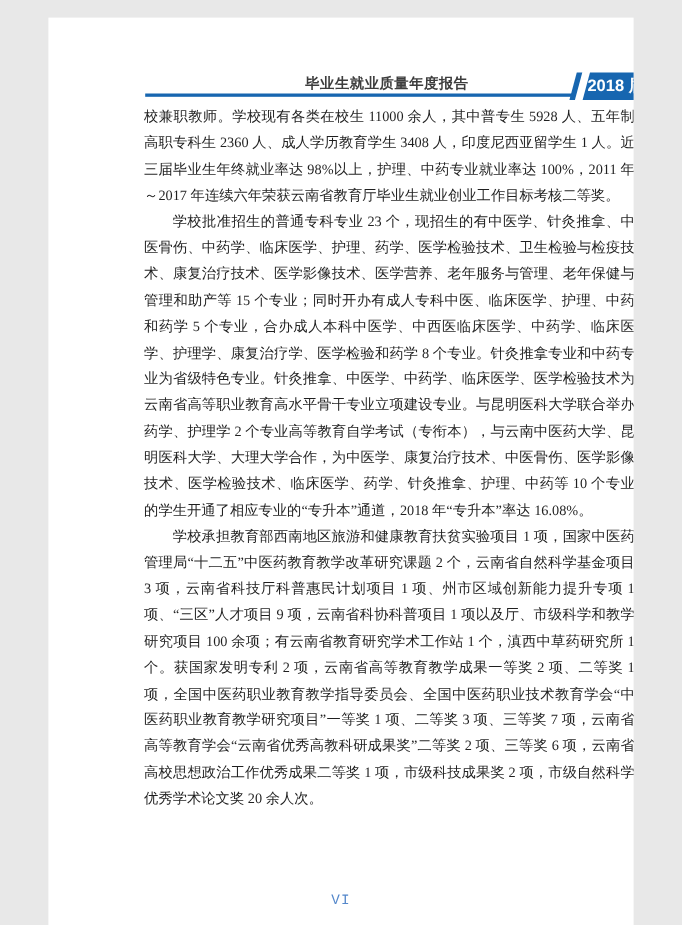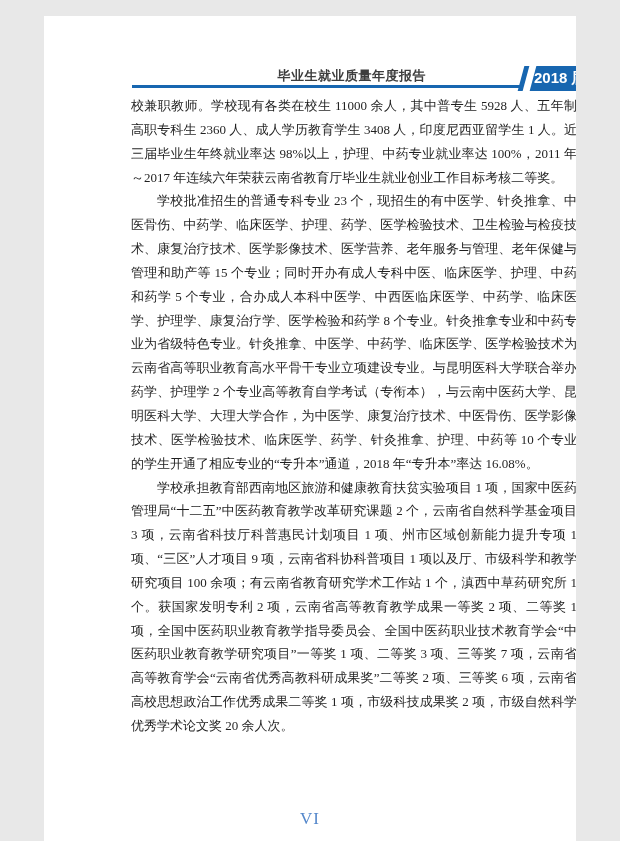--- a/index.html
+++ b/index.html
@@ -74,22 +74,22 @@
 
   
   .footer {
     position: absolute;
     left: 0; top: 793px;
     width: 100%;
     text-align: center;
   }
   .footer span {
     color: var(--pagenum, #5588cb);
-    font-size: 17px;
-    font-family: Liberation Serif, serif;
+    font-size: 13px;
+    font-family: Liberation Mono, monospace;
     letter-spacing: 1px;
   }
 </style>
 </head>
 <body>
 
 <div class="page">
 
   <div>
     <span class="header-title">毕业生就业质量年度报告</span>

